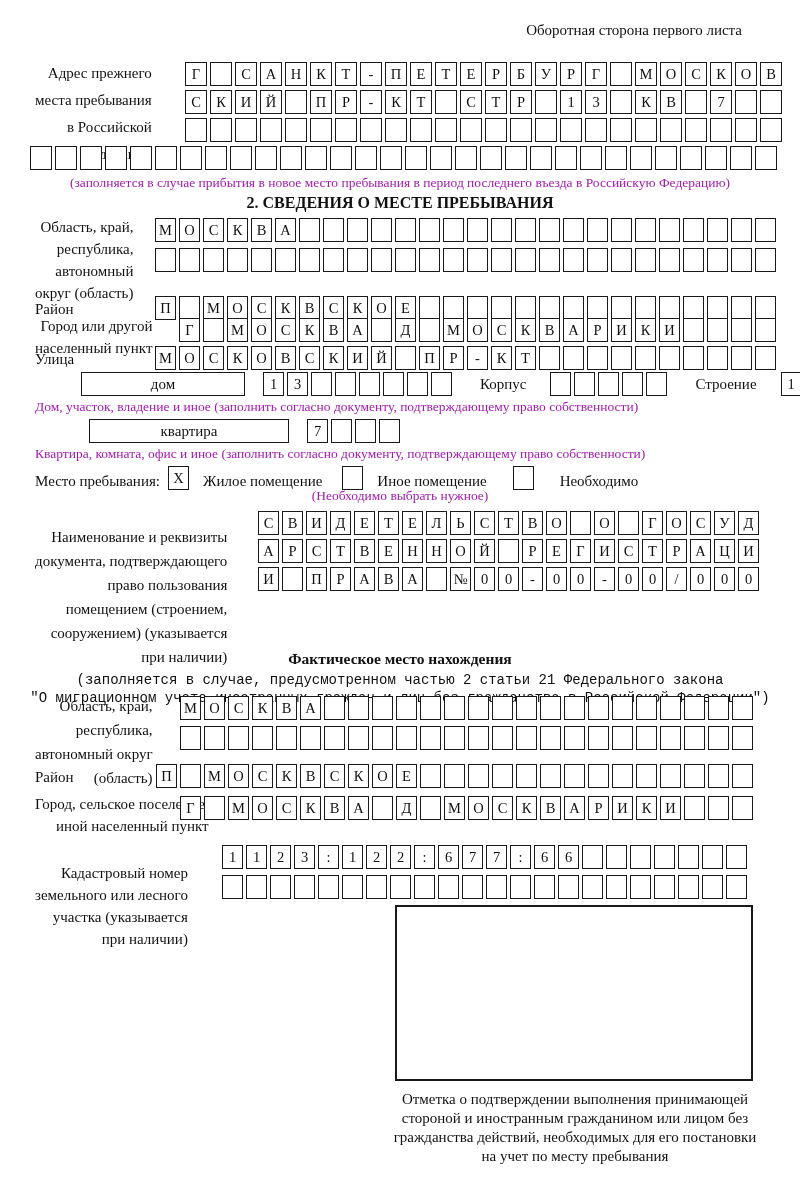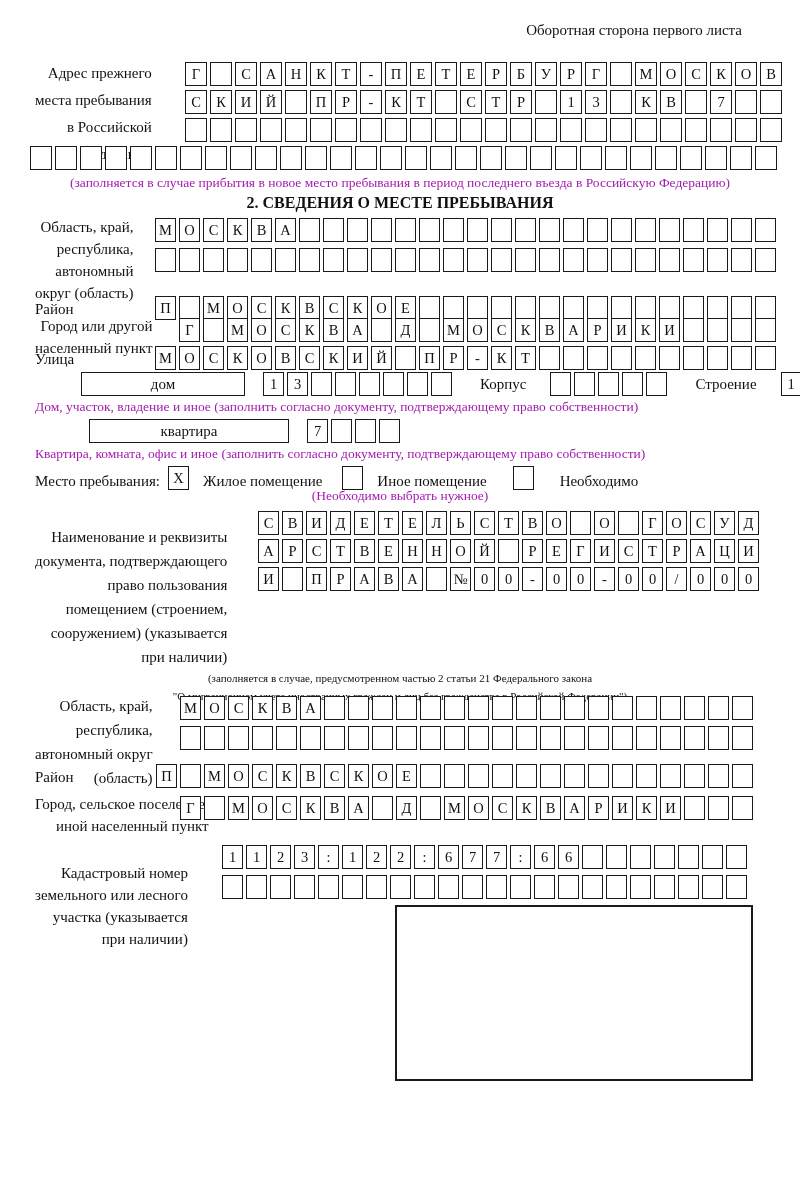--- a/index.html
+++ b/index.html
@@ -28,21 +28,21 @@
     display:flex;align-items:center;justify-content:center;font-size:15px;
   }
   .rowlbl{font-size:15px;line-height:24px;margin:0 6px 0 10px;white-space:nowrap;}
   .mestorow{display:flex;align-items:center;font-size:15px;}
   .mestorow .gap8{margin-left:8px;}
   .mestorow .gap14{margin-left:14px;}
   .mestorow .gap20{margin-left:20px;}
   .mestorow .gap26{margin-left:26px;}
   .stampbox{border:2px solid #1a1a1a;box-sizing:border-box;background:#fff;}
   .stampcap{font-size:15px;line-height:19px;text-align:center;white-space:pre-line;}
-  .capline{font-size:11px;}
+  .capline{font-size:14px;font-family:Liberation Mono, monospace;}
 </style>
 </head>
 <body>
 
 <div class="page">
 
   <div class="abs" style="top:22px;right:58px;font-size:15px;">Оборотная сторона первого листа</div>
 
   <div class="abs lbl lh27" style="left:35px;top:60px;">Адрес прежнего
 места пребывания
@@ -434,20 +434,21 @@
       <div class="cell">0</div>
       <div class="cell">-</div>
       <div class="cell">0</div>
       <div class="cell">0</div>
       <div class="cell">/</div>
       <div class="cell">0</div>
       <div class="cell">0</div>
       <div class="cell">0</div>
     </div>
 
+  <div class="abs center bold" style="top:650px;font-size:15.5px;">Фактическое место нахождения</div>
   <div class="abs capline center" style="top:672px;">(заполняется в случае, предусмотренном частью 2 статьи 21 Федерального закона</div>
   <div class="abs capline center" style="top:690px;">"О миграционном учете иностранных граждан и лиц без гражданства в Российской Федерации")</div>
 
   <div class="abs lbl lh24" style="left:35px;top:694px;">Область, край,
 республика,
 автономный округ
 (область)</div>
   <div class="abs cellrow" style="left:180px;top:696px;">
       <div class="cell">М</div>
       <div class="cell">О</div>
@@ -606,14 +607,18 @@
       <div class="cell"></div>
       <div class="cell"></div>
       <div class="cell"></div>
       <div class="cell"></div>
       <div class="cell"></div>
       <div class="cell"></div>
       <div class="cell"></div>
     </div>
 
   <div class="abs stampbox" style="left:395px;top:905px;width:358px;height:176px;"></div>
+  <div class="abs stampcap" style="left:370px;top:1090px;width:410px;">Отметка о подтверждении выполнения принимающей
+стороной и иностранным гражданином или лицом без
+гражданства действий, необходимых для его постановки
+на учет по месту пребывания</div>
 
 </div>
 
 </body></html>

